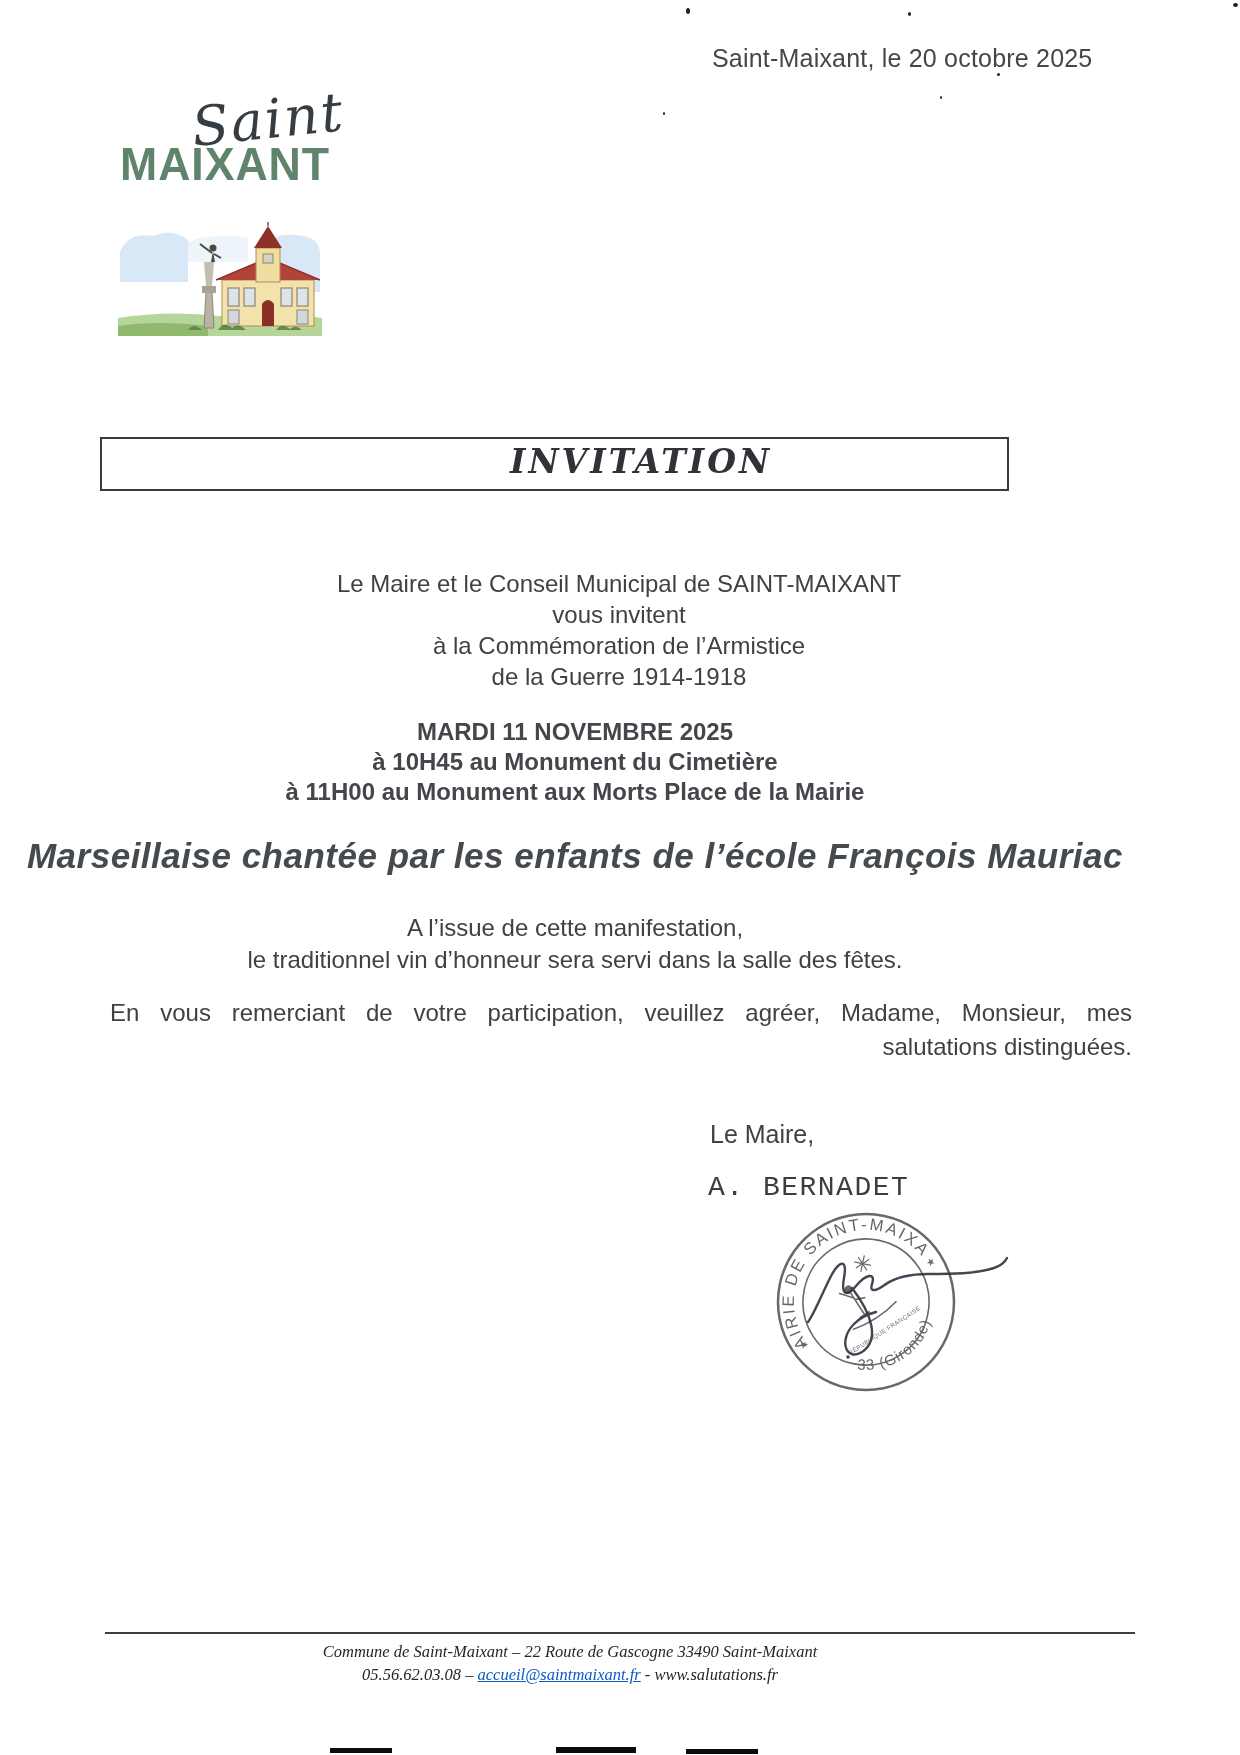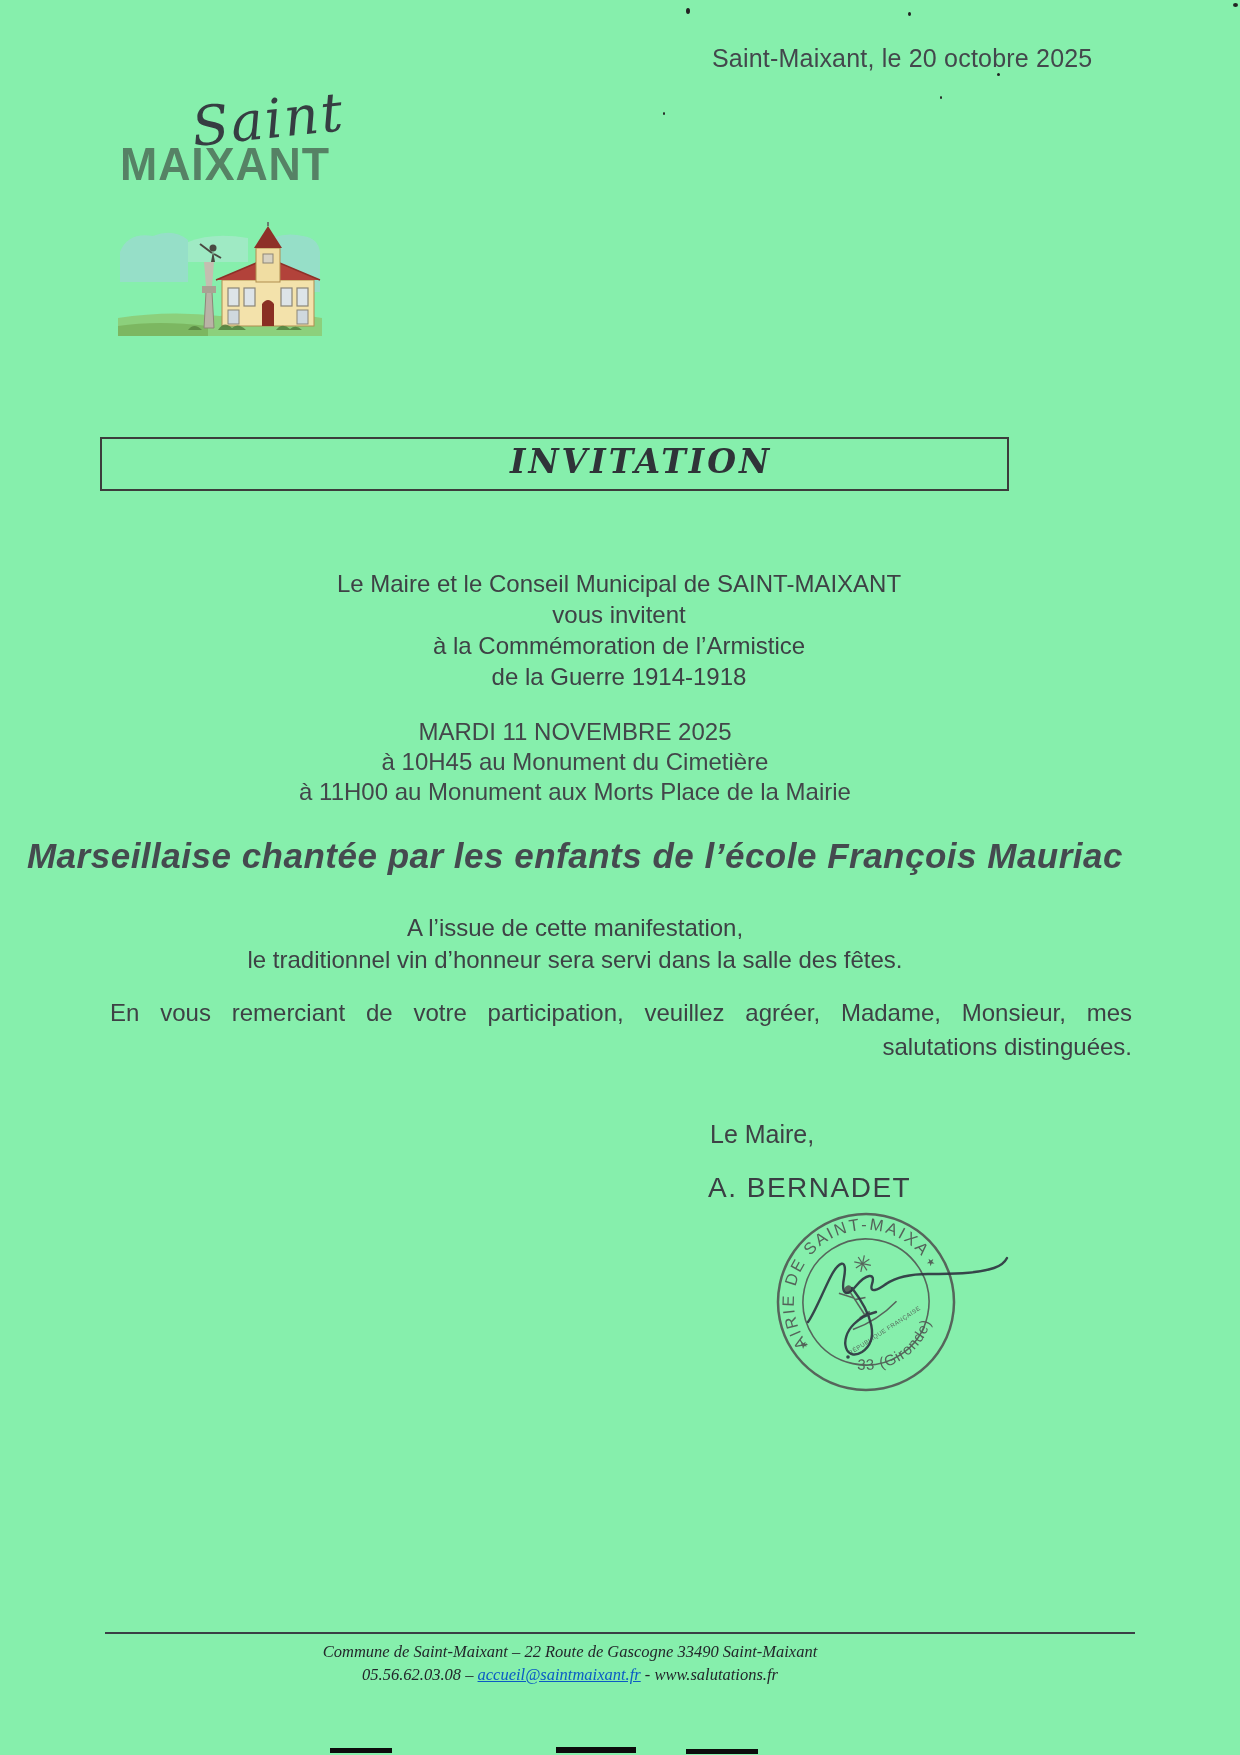--- a/index.html
+++ b/index.html
@@ -1,17 +1,17 @@
 <!DOCTYPE html>
 <html><head>
 <meta charset="utf-8">
 <style>
   html,body{margin:0;padding:0;background:#9a9a9a;}
   .page{
-    position:relative;width:1240px;height:1755px;background:#86efac;
+    position:relative;width:1240px;height:1755px;background:#ffffff;
     margin:0 auto;overflow:hidden;
     font-family:"Liberation Sans", sans-serif;color:#3e4145;
   }
   
   .date-line{position:absolute;left:712px;top:44px;font-size:25px;color:#43474c;letter-spacing:.2px;}
   
   .logo-script{
     position:absolute;left:168px;top:88px;width:200px;text-align:center;
     font-family:"DejaVu Serif", serif;font-style:italic;font-size:54px;color:#363d42;
     transform:rotate(-6deg);letter-spacing:2px;
@@ -25,33 +25,33 @@
   
   .inv-box{position:absolute;left:100px;top:437px;width:905px;height:50px;border:2px solid #3c3c3c;}
   .inv-title{
     position:absolute;left:408px;top:3px;
     font-family:"DejaVu Serif", serif;font-style:italic;font-weight:700;
     font-size:33px;letter-spacing:3px;color:#2f3338;
   }
   
   .cblock{position:absolute;left:0;width:1150px;text-align:center;}
   .intro{top:568px;font-size:24px;line-height:31px;padding-left:44px;}
-  .event{top:717px;font-size:24px;line-height:30px;font-weight:normal;color:#43464a;}
+  .event{top:717px;font-size:24px;line-height:30px;font-weight:bold;color:#43464a;}
   .marseillaise-line{
     position:absolute;left:0;top:836px;width:1150px;text-align:center;
     font-size:35px;font-style:italic;font-weight:600;letter-spacing:.5px;color:#454a4f;
   }
   .aftermath{top:912px;font-size:24px;line-height:32px;}
   
   .closing{position:absolute;left:110px;top:996px;width:1022px;font-size:24px;line-height:34px;}
   .closing .l1{text-align:justify;text-align-last:justify;}
   .closing .l2{text-align:right;}
   
   .sig-role{position:absolute;left:710px;top:1120px;font-size:25px;}
-  .sig-name{position:absolute;left:708px;top:1172px;font-size:28px;letter-spacing:1.5px;color:#3a3e43;}
+  .sig-name{position:absolute;left:708px;top:1172px;font-size:28px;letter-spacing:1.5px;color:#3a3e43;font-family:Liberation Mono, monospace;}
   .stamp-svg{position:absolute;left:770px;top:1206px;}
   .signature-svg{position:absolute;left:800px;top:1216px;}
   
   .footer-rule{position:absolute;left:105px;top:1632px;width:1030px;border-top:2px solid #3a3f45;}
   .footer{
     position:absolute;left:0;top:1640px;width:1140px;text-align:center;
     font-family:"Liberation Serif", serif;font-style:italic;font-size:16.5px;
     color:#23272b;line-height:23px;
   }
   .footer a{color:#0b5bc4;text-decoration:underline;font-family:Liberation Serif, serif;}

